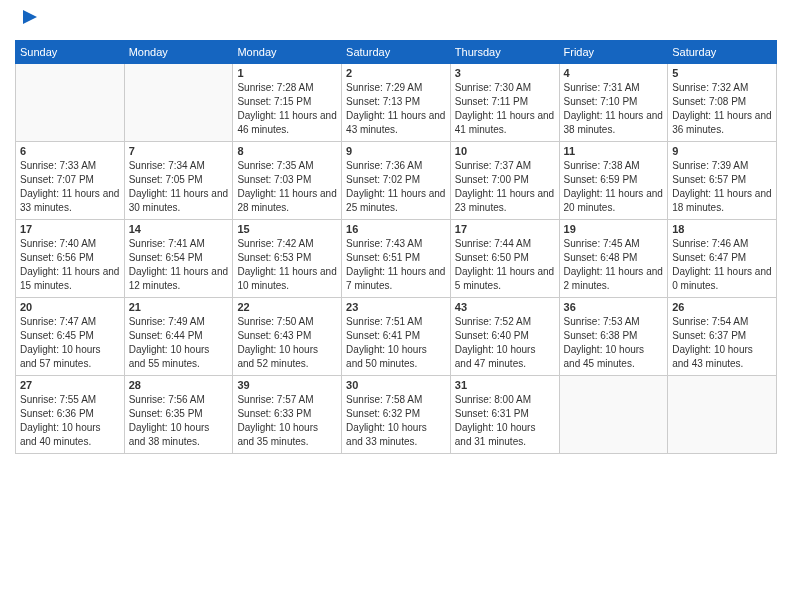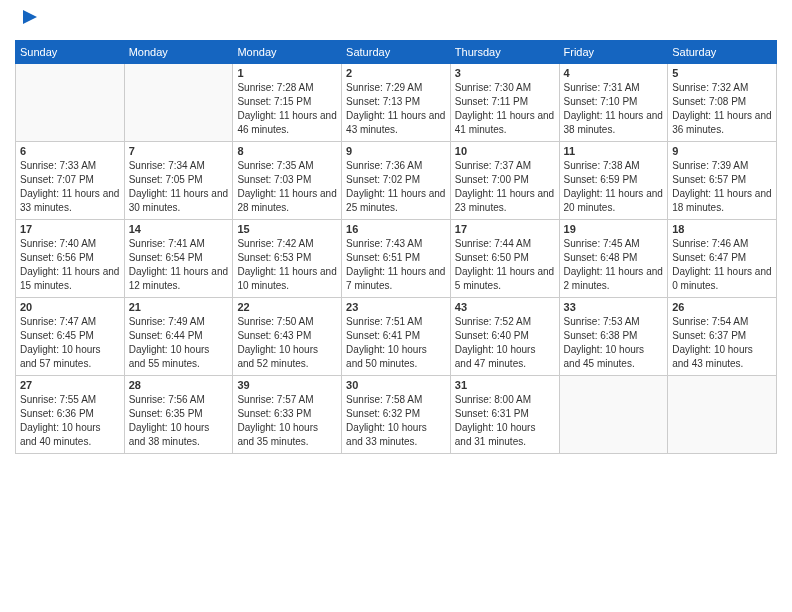--- a/index.html
+++ b/index.html
@@ -222,21 +222,21 @@
           </td>
           <td>
             <span class="day-number">23</span>
             <div class="day-info">Sunrise: 7:51 AM<br>Sunset: 6:41 PM<br>Daylight: 10 hours and 50 minutes.</div>
           </td>
           <td>
             <span class="day-number">43</span>
             <div class="day-info">Sunrise: 7:52 AM<br>Sunset: 6:40 PM<br>Daylight: 10 hours and 47 minutes.</div>
           </td>
           <td>
-            <span class="day-number">33</span>
+            <span class="day-number">36</span>
             <div class="day-info">Sunrise: 7:53 AM<br>Sunset: 6:38 PM<br>Daylight: 10 hours and 45 minutes.</div>
           </td>
           <td>
             <span class="day-number">26</span>
             <div class="day-info">Sunrise: 7:54 AM<br>Sunset: 6:37 PM<br>Daylight: 10 hours and 43 minutes.</div>
           </td>
         </tr>
         <tr>
           <td>
             <span class="day-number">27</span>

